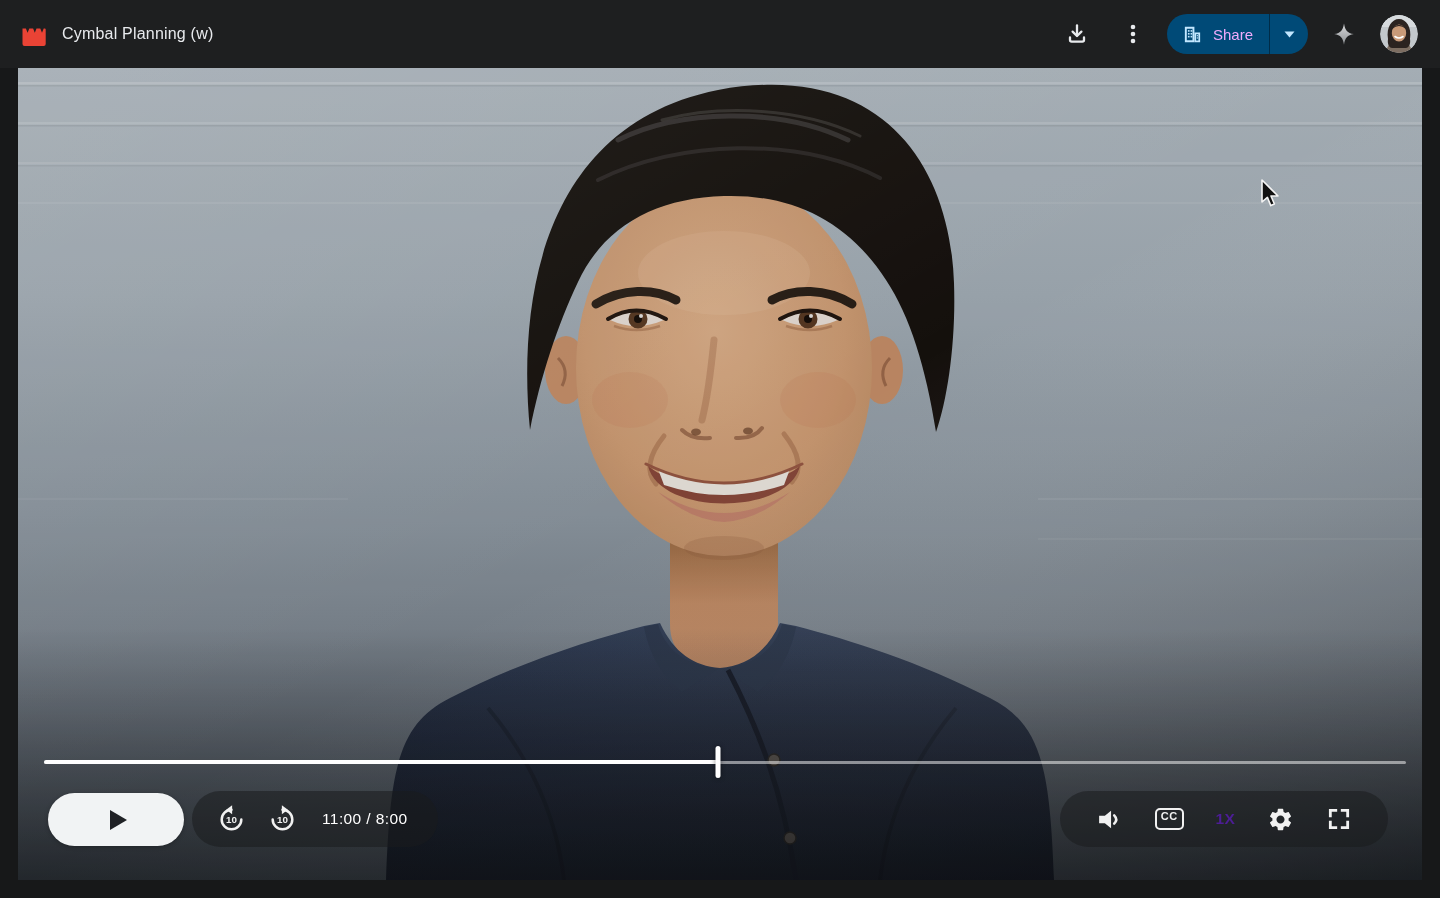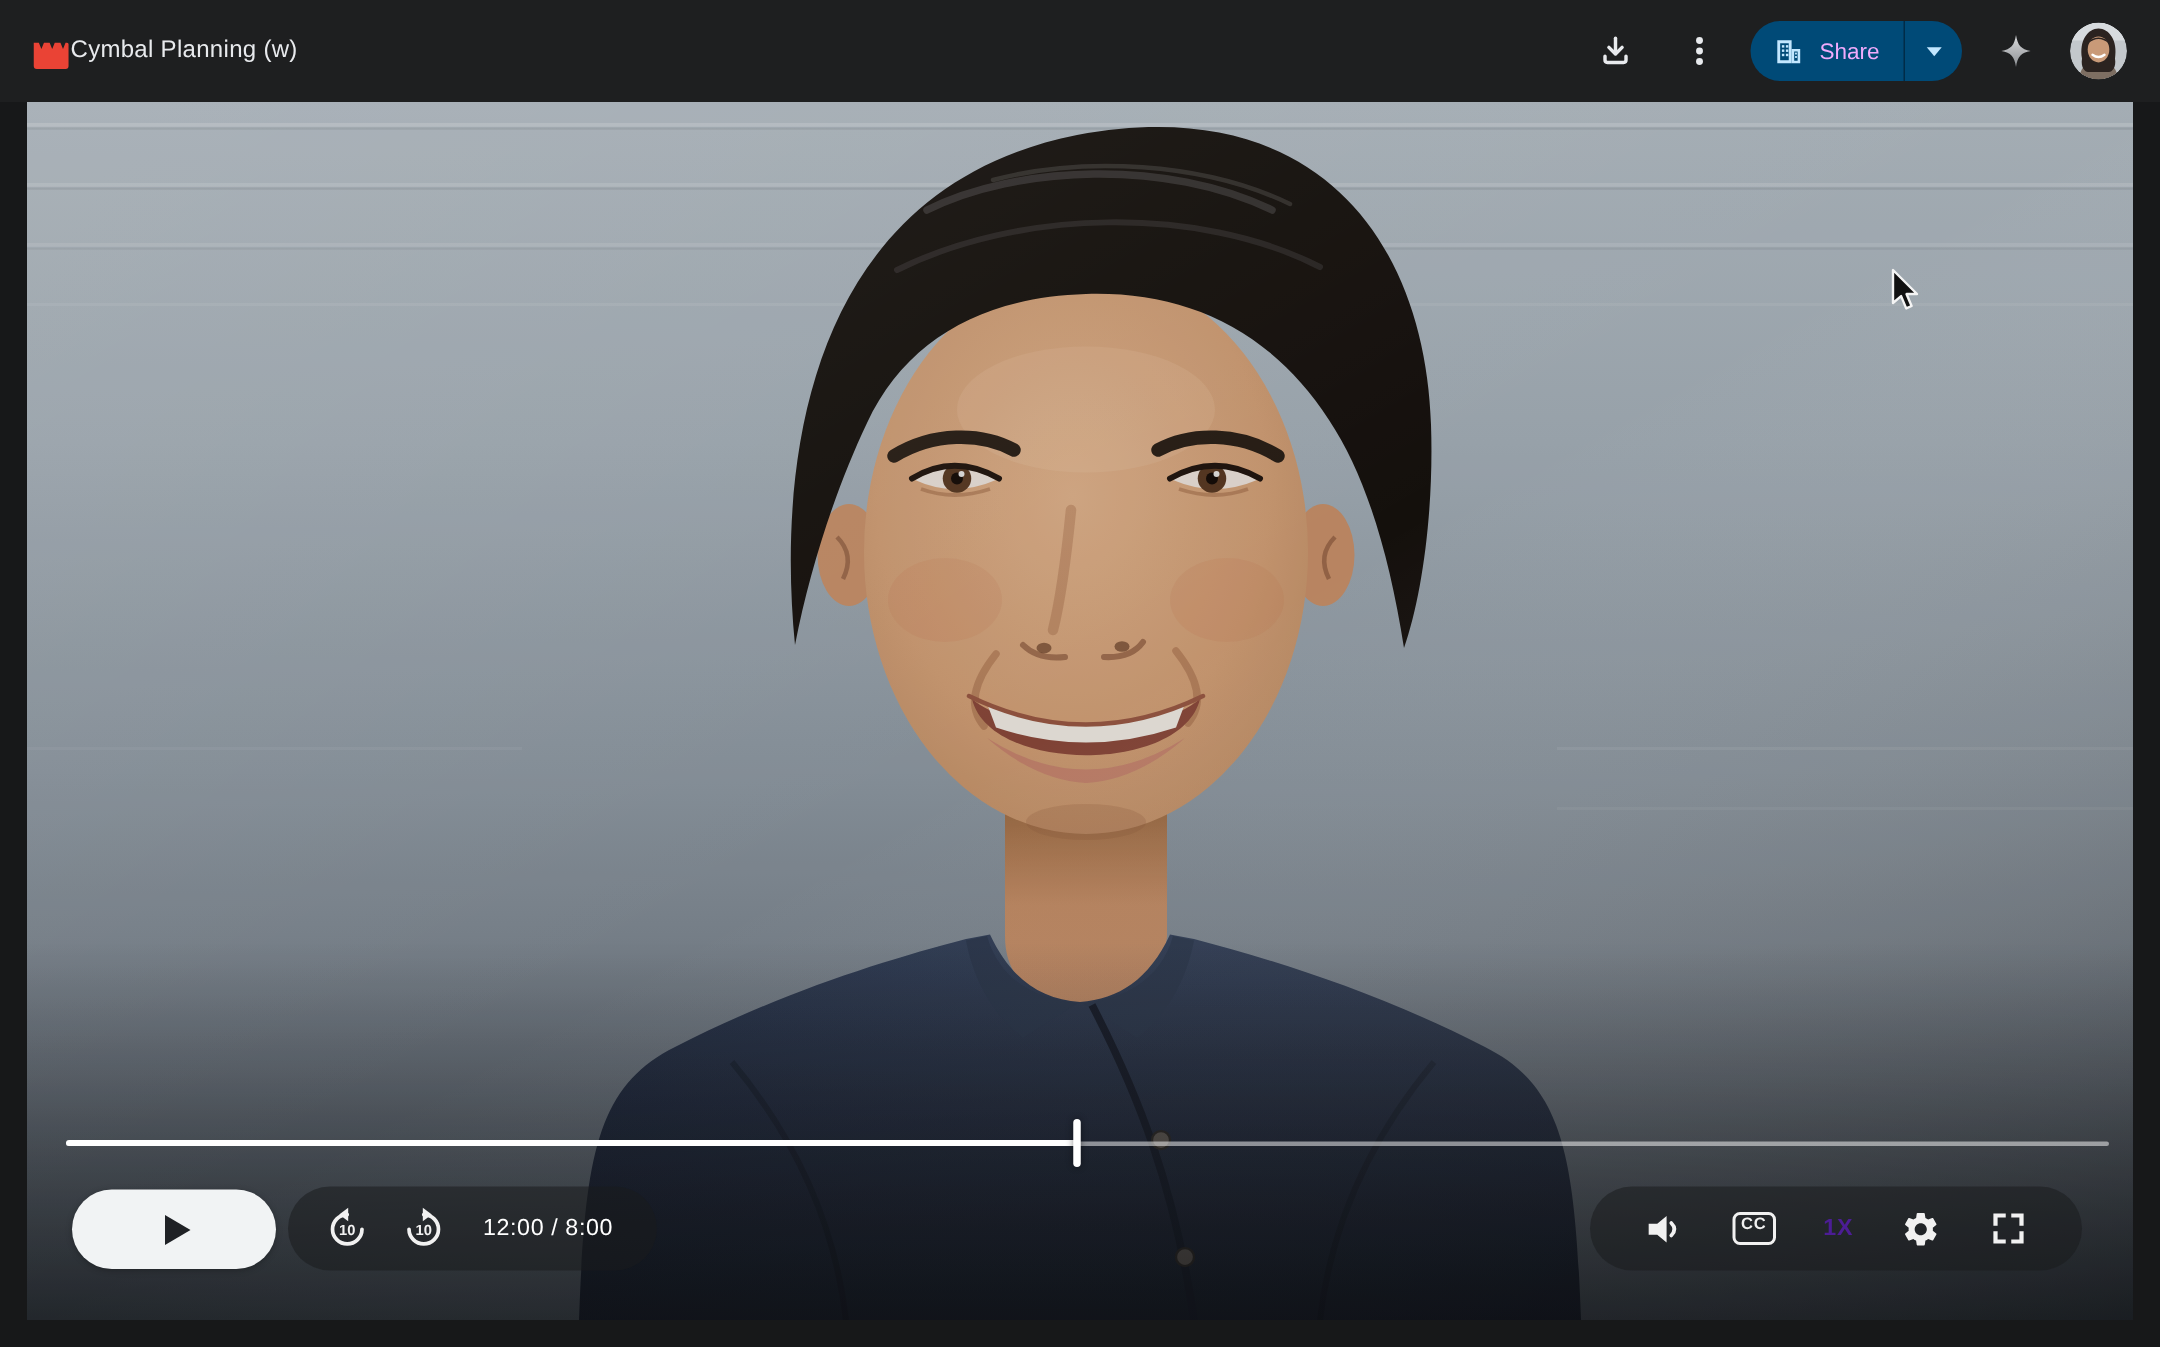--- a/index.html
+++ b/index.html
@@ -8,21 +8,21 @@
     width:1440px; height:898px; overflow:hidden; position:relative;
     background:#171819;
     font-family:"Liberation Sans", sans-serif;
     -webkit-font-smoothing:antialiased;
   }
   
   .topbar {
     position:absolute; left:0; top:0; width:1440px; height:68px;
     background:#1e1f20; display:flex; align-items:center; padding:0 22px 0 20px;
   }
-  .tb-left { display:flex; align-items:center; gap:0; }
+  .tb-left { display:flex; align-items:center; gap:15px; }
   .tb-title { color:#e8eaed; font-size:16px; font-weight:500; letter-spacing:.2px; }
   .tb-right { margin-left:auto; display:flex; align-items:center; gap:16px; }
   .icon-btn {
     background:transparent; border:none; padding:0; display:flex;
     align-items:center; justify-content:center; width:44px; height:44px; cursor:pointer;
   }
   .share-btn {
     display:flex; align-items:stretch; height:40px; border-radius:20px;
     overflow:hidden; background:#004a77; border:none; padding:0; cursor:pointer;
   }
@@ -297,21 +297,21 @@
           <text x="15" y="18.8" text-anchor="middle" font-size="9.5" font-weight="bold" fill="#f1f1f1" font-family="Liberation Sans, sans-serif">10</text>
         </svg>
       </button>
       <button class="ctrl-icon-btn">
         <svg width="31" height="31" viewBox="0 0 30 30">
           <path d="M15 5.5 a9.5 9.5 0 1 1 -9.5 9.5" fill="none" stroke="#f1f1f1" stroke-width="2.4" stroke-linecap="round"></path>
           <path d="M14.4,1.2 L14.4,9.8 L20.2,5.5 Z" fill="#f1f1f1"></path>
           <text x="15" y="18.8" text-anchor="middle" font-size="9.5" font-weight="bold" fill="#f1f1f1" font-family="Liberation Sans, sans-serif">10</text>
         </svg>
       </button>
-      <span class="time-text">12:00 / 8:00</span>
+      <span class="time-text">11:00 / 8:00</span>
     </div>
 
     <div class="ctrl-panel right-panel">
       <button class="ctrl-icon-btn">
         <svg width="27" height="27" viewBox="0 0 26 26">
           <polygon points="3,9.5 8.5,9.5 14.5,4.5 14.5,21.5 8.5,16.5 3,16.5" fill="#f1f1f1"></polygon>
           <path d="M17.5,9 Q21.5,13 17.5,17" stroke="#f1f1f1" stroke-width="2.4" fill="none" stroke-linecap="round"></path>
         </svg>
       </button>
       <button class="ctrl-icon-btn">

